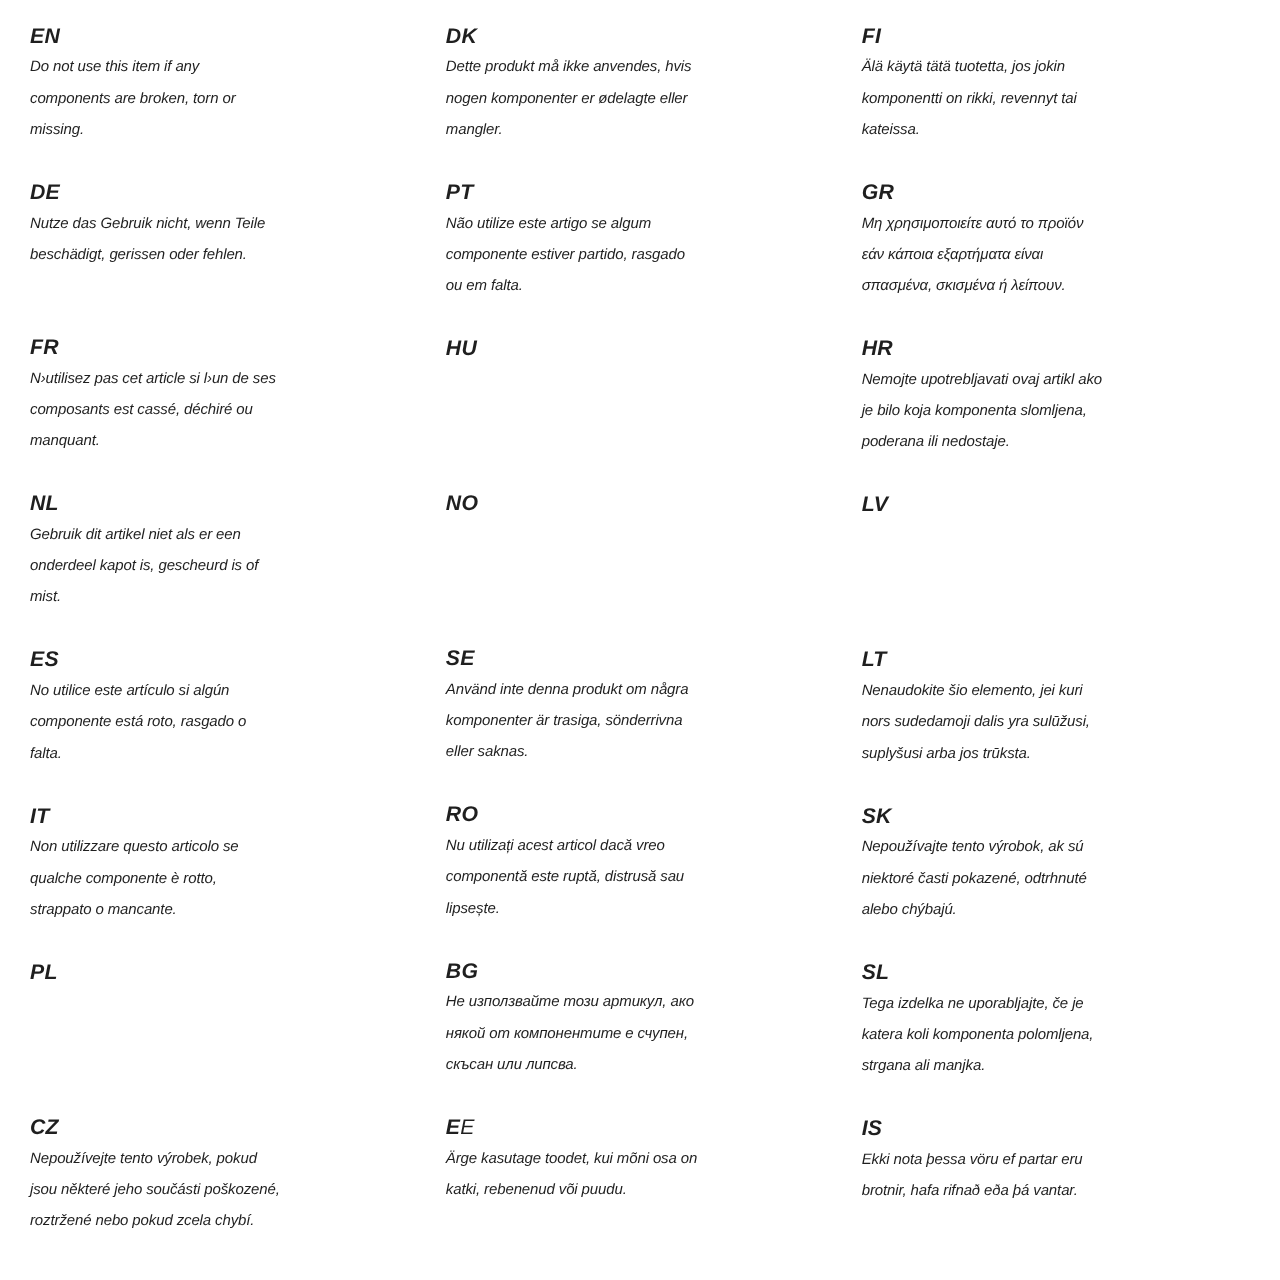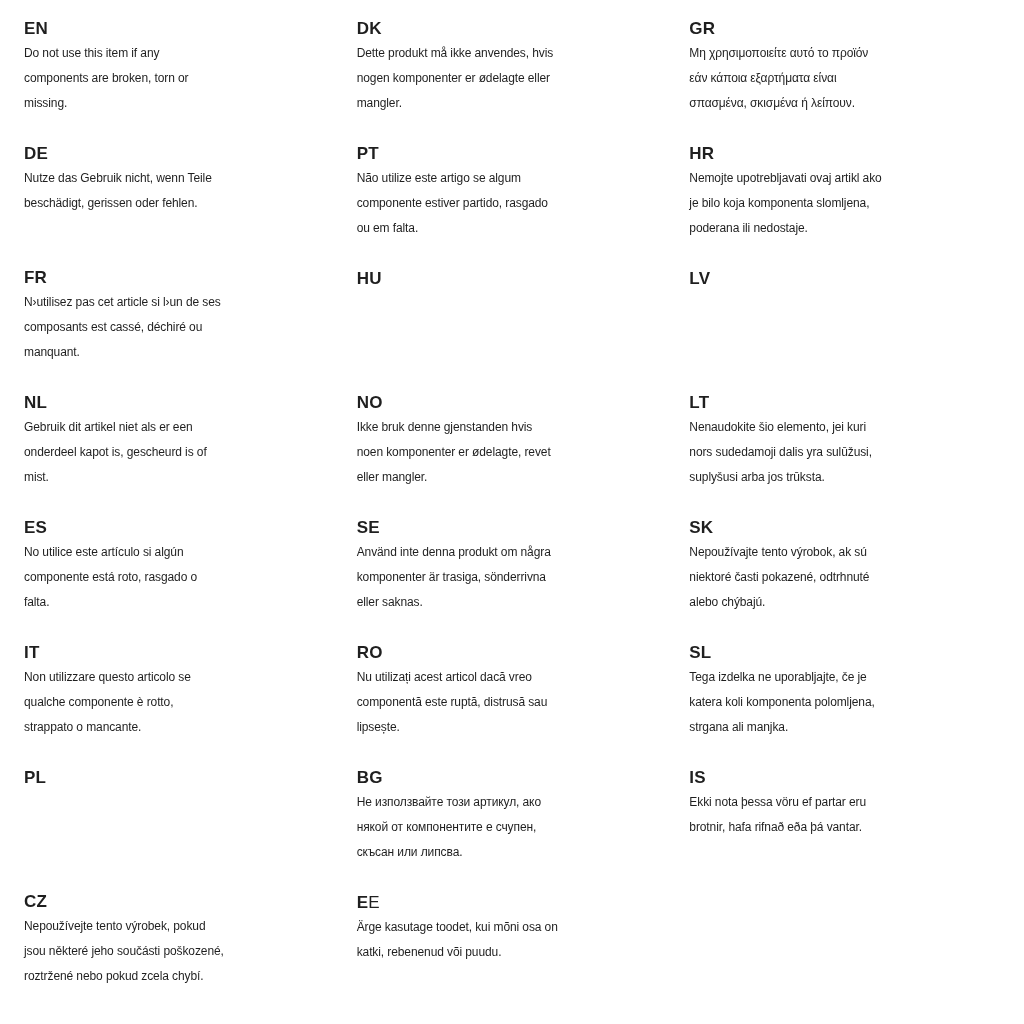--- a/index.html
+++ b/index.html
@@ -18,20 +18,21 @@
     box-sizing: border-box;
     width: 1024px;
     height: 1024px;
     padding: 16px 16px 0 24px;
     display: grid;
     grid-template-columns: 1fr 1fr 1fr;
     column-gap: 14px;
   }
   .column {
     min-width: 0;
+    font-style: italic;
   }
   .block {
     min-height: 99px;
     margin-bottom: 25px;
   }
   .code {
     margin: 0;
     font-size: 17px;
     line-height: 25px;
     font-weight: bold;
@@ -111,23 +112,20 @@
       <h2 class="code">PT</h2>
       <p class="text">Não utilize este artigo se algum
 componente estiver partido, rasgado
 ou em falta.</p>
     </section>
     <section class="block">
       <h2 class="code">HU</h2>
     </section>
     <section class="block">
       <h2 class="code">NO</h2>
-      <p class="text">Ikke bruk denne gjenstanden hvis
-noen komponenter er ødelagte, revet
-eller mangler.</p>
     </section>
     <section class="block">
       <h2 class="code">SE</h2>
       <p class="text">Använd inte denna produkt om några
 komponenter är trasiga, sönderrivna
 eller saknas.</p>
     </section>
     <section class="block">
       <h2 class="code">RO</h2>
       <p class="text">Nu utilizați acest articol dacă vreo
@@ -141,20 +139,26 @@
 скъсан или липсва.</p>
     </section>
     <section class="block">
       <h2 class="code"><span>E</span><span class="light">E</span></h2>
       <p class="text">Ärge kasutage toodet, kui mõni osa on
 katki, rebenenud või puudu.</p>
     </section>
   </div>
 
   <div class="column">
+    <section class="block">
+      <h2 class="code">FI</h2>
+      <p class="text">Älä käytä tätä tuotetta, jos jokin
+komponentti on rikki, revennyt tai
+kateissa.</p>
+    </section>
     <section class="block">
       <h2 class="code">GR</h2>
       <p class="text">Μη χρησιμοποιείτε αυτό το προϊόν
 εάν κάποια εξαρτήματα είναι
 σπασμένα, σκισμένα ή λείπουν.</p>
     </section>
     <section class="block">
       <h2 class="code">HR</h2>
       <p class="text">Nemojte upotrebljavati ovaj artikl ako
 je bilo koja komponenta slomljena,

